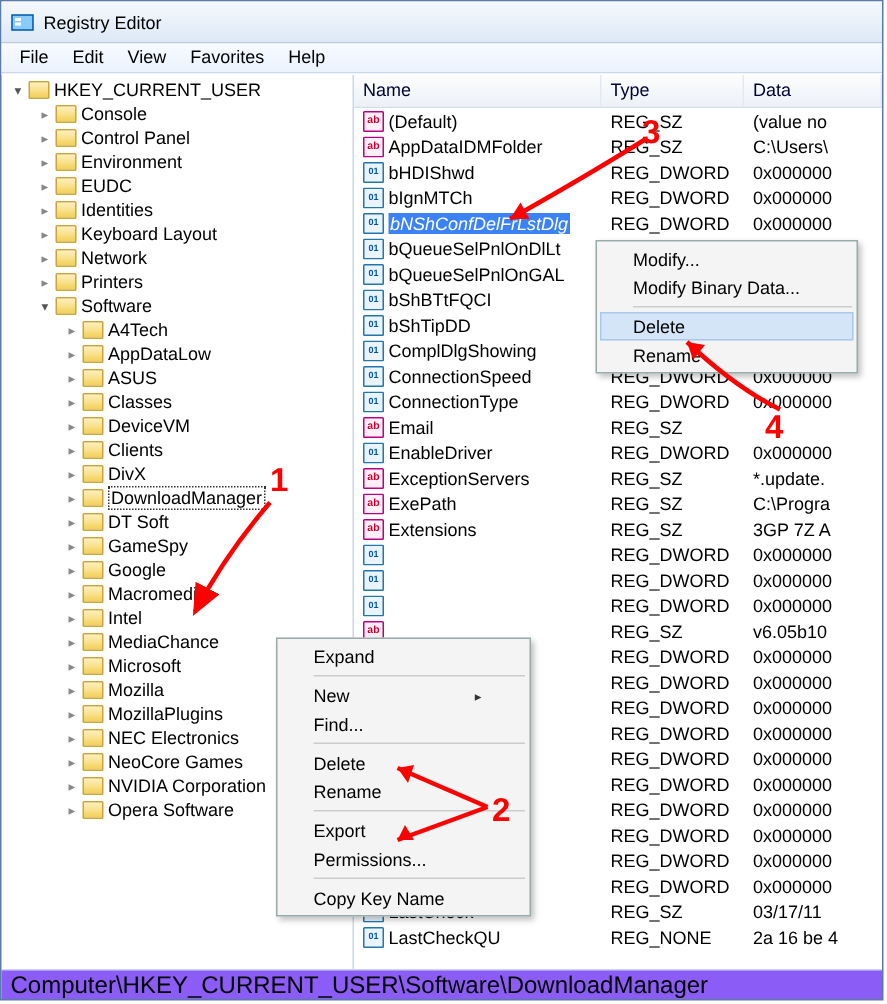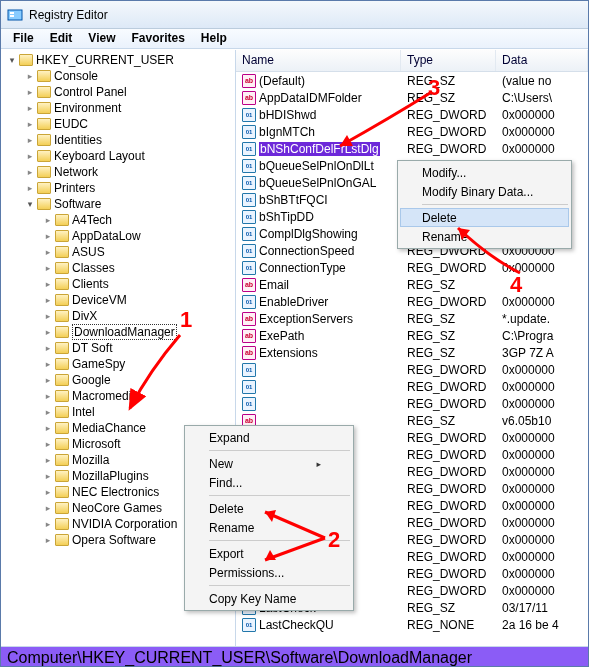--- a/index.html
+++ b/index.html
@@ -2,21 +2,21 @@
 <html><head>
 <meta charset="utf-8">
 <style>
 * { box-sizing: border-box; margin: 0; padding: 0; font-family: "Segoe UI", Tahoma, sans-serif; font-size: 12px; }
 body { background: #fff; width: 591px; height: 669px; overflow: hidden; position: relative; }
 .window { border: 1px solid #5a7aaa; width: 589px; height: 667px; display: flex; flex-direction: column; background: #fff; }
 .titlebar { height: 28px; background: linear-gradient(#f4f8fc,#dde9f7); border-bottom: 1px solid #bcd; display: flex; align-items: center; padding: 0 6px; gap: 6px; }
 .window-icon { width: 16px; height: 16px; }
 .title-text { font-size: 12px; color: #000; }
 .menubar { height: 20px; background: linear-gradient(#f8fbff,#eaf2fc); border-bottom: 1px solid #c8d8ea; display: flex; padding: 0 4px; }
-.menuitem { padding: 2px 8px; cursor: default; font-weight: bold; }
+.menuitem { padding: 2px 8px; cursor: default; }
 .content { flex: 1; display: flex; border-top: 1px solid #fff; overflow: hidden; }
 .tree { width: 235px; border-right: 1px solid #c8d8ea; overflow-y: auto; padding: 2px; }
 .tree-row { display: flex; align-items: center; height: 16px; padding-left: 0; white-space: nowrap; cursor: default; }
 .exp { width: 10px; height: 10px; margin-right: 2px; display: inline-flex; align-items: center; justify-content: center; color: #5a7; font-size: 9px; }
 .exp.open::before { content: "▾"; color: #555; }
 .exp.closed::before { content: "▸"; color: #888; }
 .folder { width: 14px; height: 12px; margin-right: 3px; background: linear-gradient(#fff2c2,#f3cf56); border: 1px solid #caa537; border-radius: 1px; display: inline-block; }
 .tree-label { font-size: 12px; }
 .tree-row.selected { background: #fff; }
 .tree-row.selected .tree-label { border: 1px dotted #333; padding: 0 1px; }
@@ -28,21 +28,21 @@
 .list-row { display: flex; height: 17px; align-items: center; cursor: default; }
 .cell { padding: 0 6px; white-space: nowrap; overflow: hidden; }
 .cell.name { width: 165px; display: flex; align-items: center; gap: 3px; }
 .cell.type { width: 95px; } .cell.data { flex: 1; }
 .val-icon { width: 14px; height: 14px; border: 1px solid #b08; border-radius: 1px; display: inline-flex; align-items: center; justify-content: center; font-size: 7px; font-weight: bold; }
 .val-icon.sz { background: #fff0f5; color: #c03; }
 .val-icon.sz::before { content: "ab"; }
 .val-icon.dw { background: #eaf4ff; color: #05a; border-color: #27a; }
 .val-icon.dw::before { content: "01"; font-size: 6px; }
 .name-text { }
-.name-text.hl { background: #6d28d9; color: #fff; padding: 0 1px; }
+.name-text.hl { background: #3b82f6; color: #fff; padding: 0 1px; font-style: italic; }
 .statusbar { height: 20px; border-top: 1px solid #c8d8ea; background: #8b5cf6; padding: 2px 6px; font-size: 16px; }
 .ctxmenu { position: absolute; background: #f4f4f4; border: 1px solid #9aa; box-shadow: 2px 2px 4px rgba(0,0,0,.25); padding: 2px; z-index: 50; }
 .ctxmenu .mi { padding: 3px 30px 3px 22px; font-size: 12px; height: 19px; display: flex; align-items: center; justify-content: space-between; cursor: default; }
 .ctxmenu .mi:hover, .ctxmenu .mi.hl { background: #d5e5f8; border: 1px solid #a9c8ea; padding: 2px 29px 2px 21px; }
 .ctxmenu .sub::after { content: "▸"; font-size: 9px; color: #333; }
 .ctxmenu .sep { height: 1px; background: #ccc; margin: 3px 1px 3px 22px; }
 .anno { position: absolute; z-index: 100; pointer-events: none; }
 .anno-num { color: #f00; font-size: 22px; font-weight: bold; font-family: Arial; }
 .arrow-svg { position: absolute; z-index: 99; pointer-events: none; }
 </style>
@@ -133,26 +133,26 @@
           <span class="tree-label">ASUS</span>
         </div>
         <div class="tree-row" style="padding-left: 40px;">
           <span class="exp closed"></span>
           <span class="folder"></span>
           <span class="tree-label">Classes</span>
         </div>
         <div class="tree-row" style="padding-left: 40px;">
           <span class="exp closed"></span>
           <span class="folder"></span>
+          <span class="tree-label">DeviceVM</span>
+        </div>
+        <div class="tree-row" style="padding-left: 40px;">
+          <span class="exp closed"></span>
+          <span class="folder"></span>
           <span class="tree-label">Clients</span>
-        </div>
-        <div class="tree-row" style="padding-left: 40px;">
-          <span class="exp closed"></span>
-          <span class="folder"></span>
-          <span class="tree-label">DeviceVM</span>
         </div>
         <div class="tree-row" style="padding-left: 40px;">
           <span class="exp closed"></span>
           <span class="folder"></span>
           <span class="tree-label">DivX</span>
         </div>
         <div class="tree-row selected" style="padding-left: 40px;">
           <span class="exp closed"></span>
           <span class="folder"></span>
           <span class="tree-label">DownloadManager</span>

